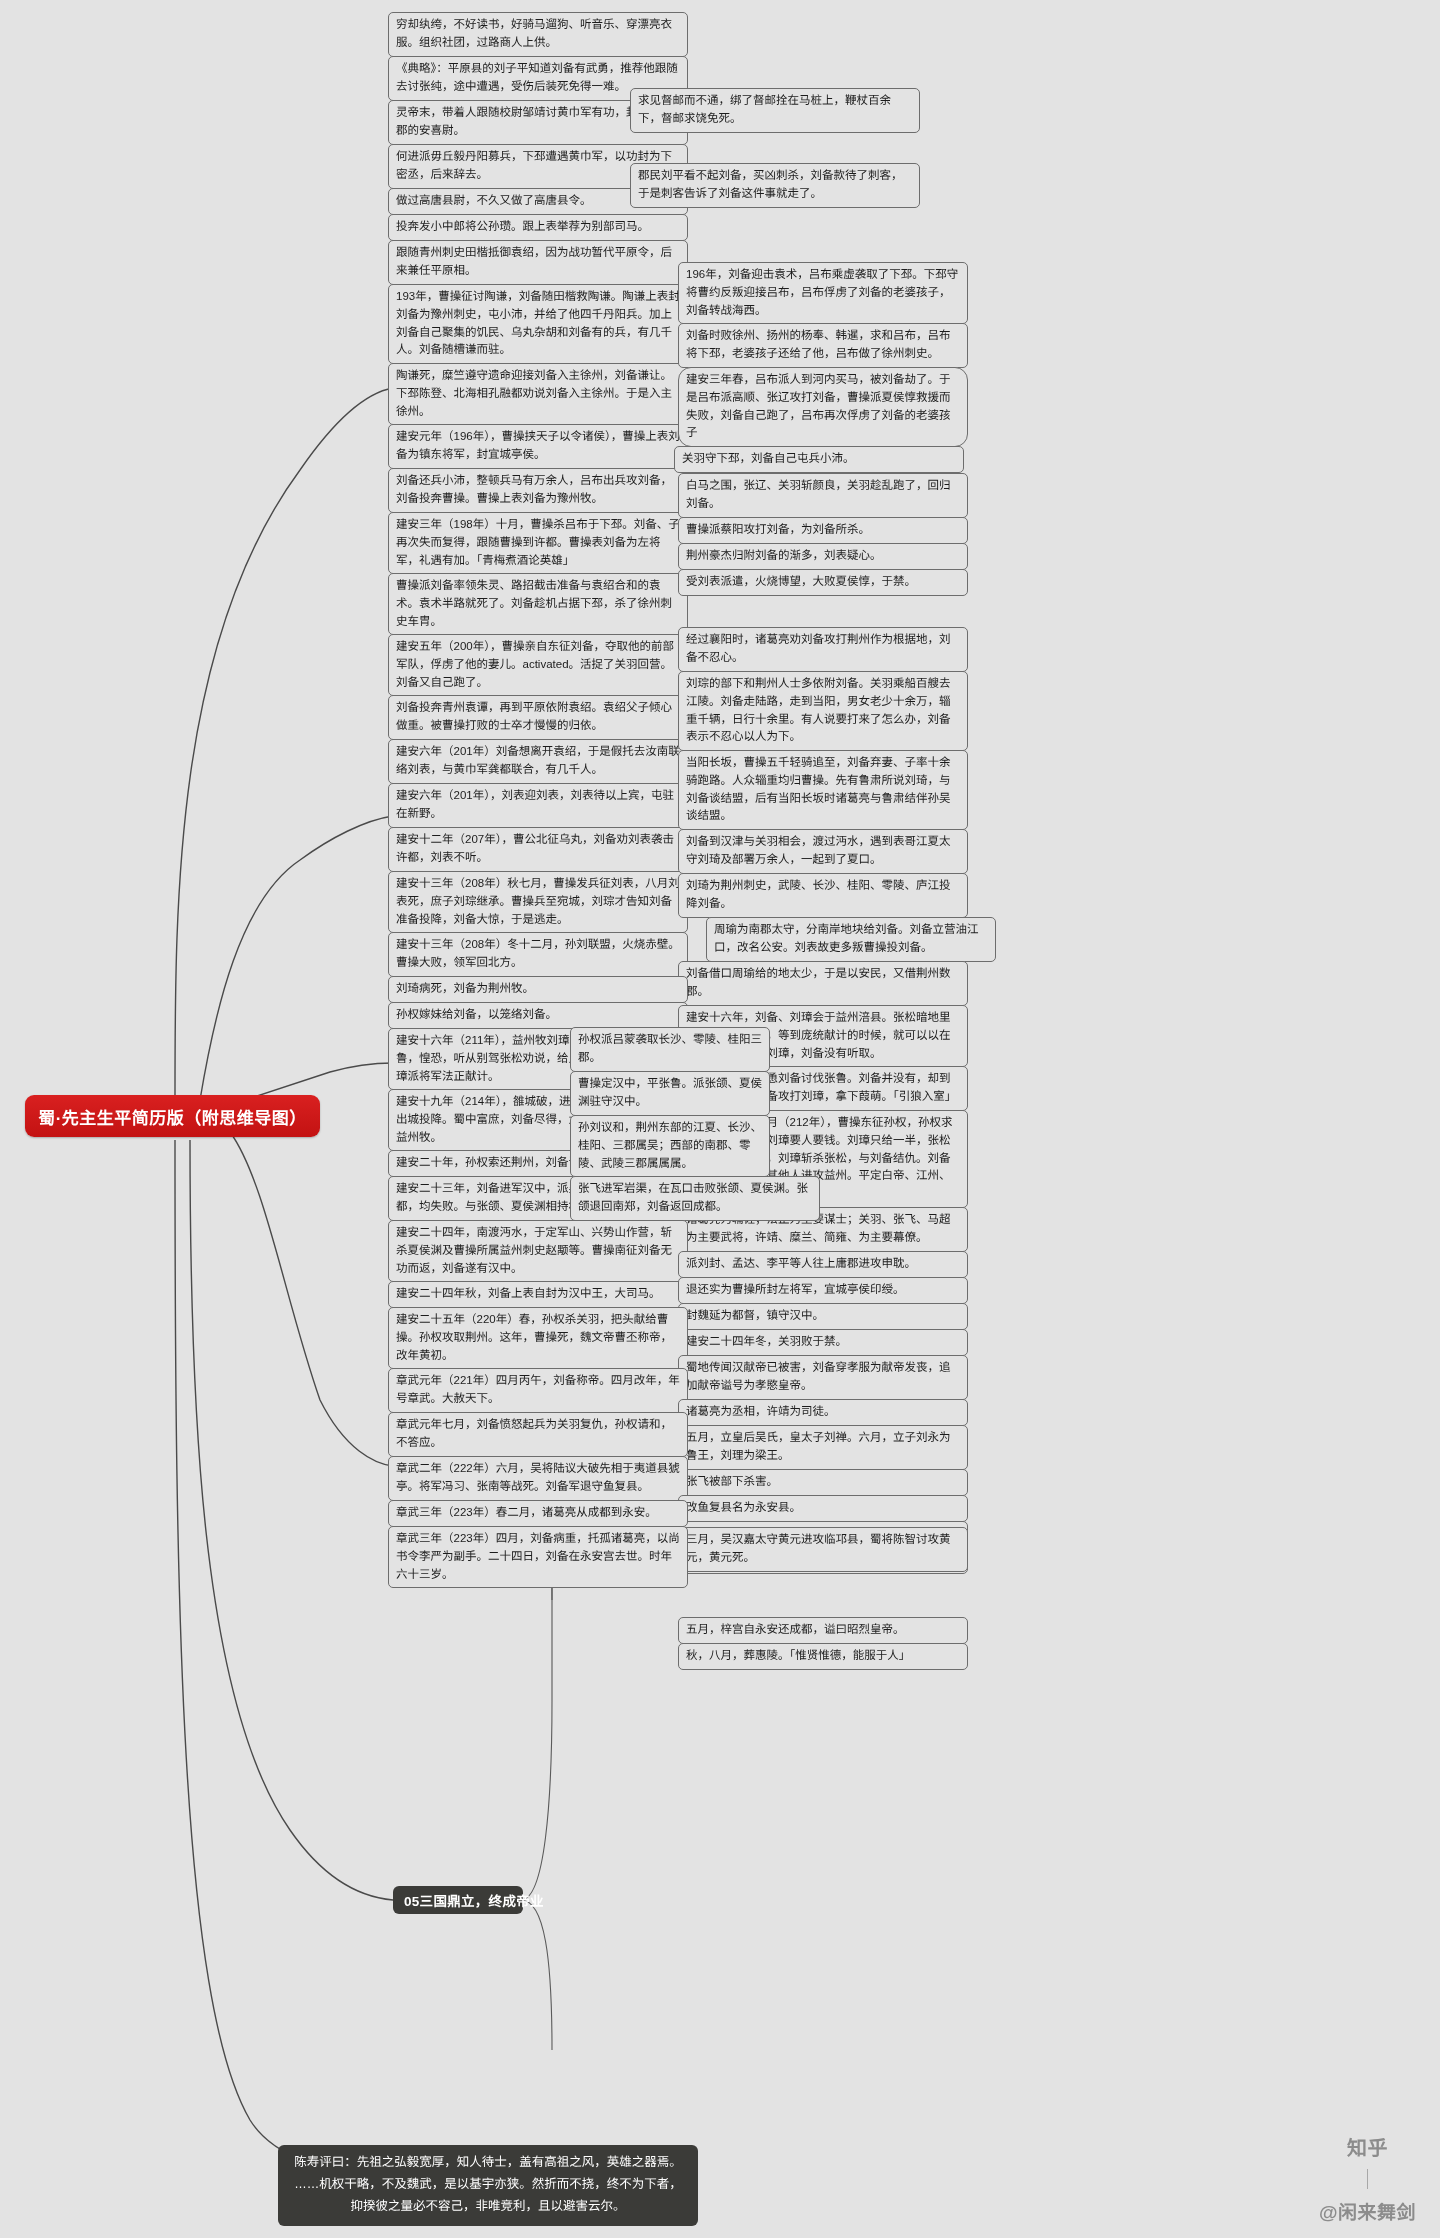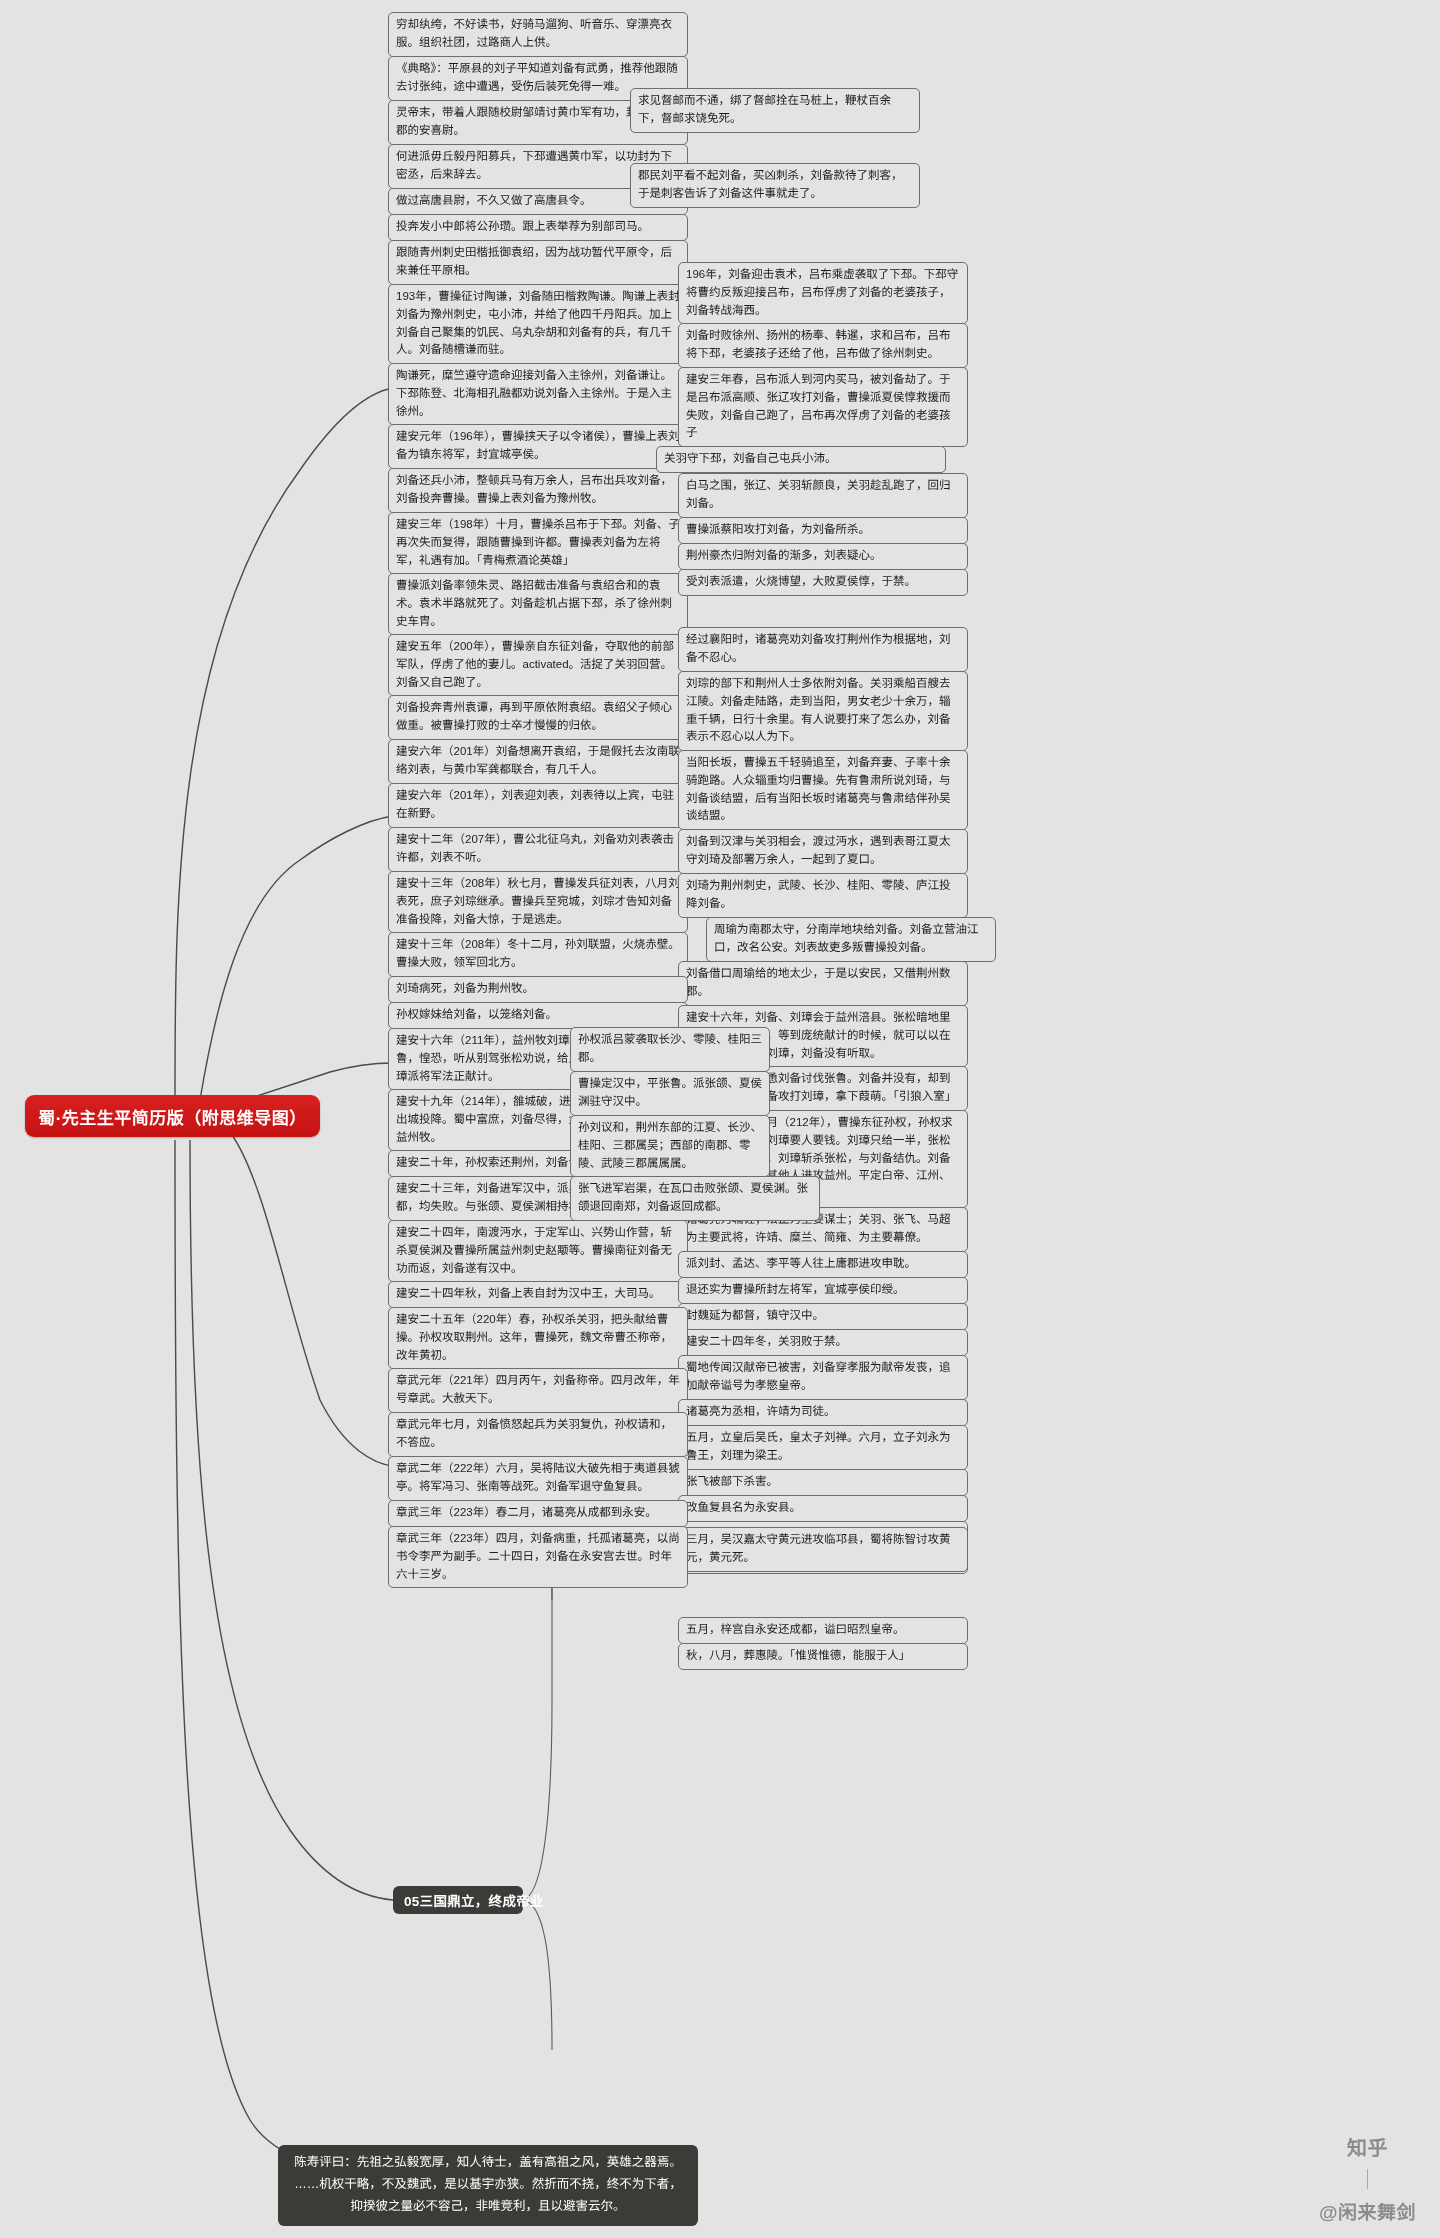--- a/index.html
+++ b/index.html
@@ -161,24 +161,24 @@
   <div class="leaf l3" style="left: 388px; top: 188px; width: 300px;"><span>做过高唐县尉，不久又做了高唐县令。</span></div>
   <div class="leaf l3" style="left: 388px; top: 214px; width: 300px;"><span>投奔发小中郎将公孙瓒。跟上表举荐为别部司马。</span></div>
   <div class="leaf l3" style="left: 388px; top: 240px; width: 300px;"><span>跟随青州刺史田楷抵御袁绍，因为战功暂代平原令，后来兼任平原相。</span></div>
   <div class="leaf l4" style="left:630px;top:163px;width:290px;"><span>郡民刘平看不起刘备，买凶刺杀，刘备款待了刺客，于是刺客告诉了刘备这件事就走了。</span></div>
   <div class="leaf l3" style="left: 388px; top: 284px; width: 300px;"><span>193年，曹操征讨陶谦，刘备随田楷救陶谦。陶谦上表封刘备为豫州刺史，屯小沛，并给了他四千丹阳兵。加上刘备自己聚集的饥民、乌丸杂胡和刘备有的兵，有几千人。刘备随槽谦而驻。</span></div>
   <div class="leaf l3" style="left: 388px; top: 363px; width: 300px;"><span>陶谦死，糜竺遵守遗命迎接刘备入主徐州，刘备谦让。下邳陈登、北海相孔融都劝说刘备入主徐州。于是入主徐州。</span></div>
   <div class="leaf l3" style="left: 388px; top: 424px; width: 300px;"><span>建安元年（196年），曹操挟天子以令诸侯），曹操上表刘备为镇东将军，封宜城亭侯。</span></div>
   <div class="leaf l4" style="left:678px;top:262px;width:290px;"><span>196年，刘备迎击袁术，吕布乘虚袭取了下邳。下邳守将曹约反叛迎接吕布，吕布俘虏了刘备的老婆孩子，刘备转战海西。</span></div>
   <div class="leaf l4" style="left: 678px; top: 323px; width: 290px;"><span>刘备时败徐州、扬州的杨奉、韩暹，求和吕布，吕布将下邳，老婆孩子还给了他，吕布做了徐州刺史。</span></div>
   <div class="leaf l3" style="left: 388px; top: 468px; width: 300px;"><span>刘备还兵小沛，整顿兵马有万余人，吕布出兵攻刘备，刘备投奔曹操。曹操上表刘备为豫州牧。</span></div>
-  <div class="leaf l4" style="left: 678px; top: 367px; width: 290px;"><span>建安三年春，吕布派人到河内买马，被刘备劫了。于是吕布派高顺、张辽攻打刘备，曹操派夏侯惇救援而失败，刘备自己跑了，吕布再次俘虏了刘备的老婆孩子</span></div>
+  <div class="leaf l4" style="left: 678px; top: 367px; width: 290px; border-radius: 13px;"><span>建安三年春，吕布派人到河内买马，被刘备劫了。于是吕布派高顺、张辽攻打刘备，曹操派夏侯惇救援而失败，刘备自己跑了，吕布再次俘虏了刘备的老婆孩子</span></div>
   <div class="leaf l3" style="left: 388px; top: 512px; width: 300px;"><span>建安三年（198年）十月，曹操杀吕布于下邳。刘备、子再次失而复得，跟随曹操到许都。曹操表刘备为左将军，礼遇有加。「青梅煮酒论英雄」</span></div>
   <div class="leaf l3" style="left: 388px; top: 573px; width: 300px;"><span>曹操派刘备率领朱灵、路招截击准备与袁绍合和的袁术。袁术半路就死了。刘备趁机占据下邳，杀了徐州刺史车胄。</span></div>
-  <div class="leaf l4" style="left: 656px; top: 446px; width: 290px;"><span>关羽守下邳，刘备自己屯兵小沛。</span></div>
+  <div class="leaf l4" style="left: 674px; top: 446px; width: 290px;"><span>关羽守下邳，刘备自己屯兵小沛。</span></div>
   <div class="leaf l3" style="left: 388px; top: 634px; width: 300px;"><span>建安五年（200年），曹操亲自东征刘备，夺取他的前部军队，俘虏了他的妻儿。activated。活捉了关羽回营。刘备又自己跑了。</span></div>
   <div class="leaf l3" style="left: 388px; top: 695px; width: 300px;"><span>刘备投奔青州袁谭，再到平原依附袁绍。袁绍父子倾心做重。被曹操打败的士卒才慢慢的归依。</span></div>
   <div class="leaf l4" style="left:678px;top:473px;width:290px;"><span>白马之围，张辽、关羽斩颜良，关羽趁乱跑了，回归刘备。</span></div>
   <div class="leaf l3" style="left: 388px; top: 739px; width: 300px;"><span>建安六年（201年）刘备想离开袁绍，于是假托去汝南联络刘表，与黄巾军龚都联合，有几千人。</span></div>
   <div class="leaf l4" style="left: 678px; top: 517px; width: 290px;"><span>曹操派蔡阳攻打刘备，为刘备所杀。</span></div>
 
   <div class="leaf l3" style="left: 388px; top: 783px; width: 300px;"><span>建安六年（201年），刘表迎刘表，刘表待以上宾，屯驻在新野。</span></div>
   <div class="leaf l4" style="left: 678px; top: 543px; width: 290px;"><span>荆州豪杰归附刘备的渐多，刘表疑心。</span></div>
   <div class="leaf l4" style="left: 678px; top: 569px; width: 290px;"><span>受刘表派遣，火烧博望，大败夏侯惇，于禁。</span></div>
   <div class="leaf l3" style="left: 388px; top: 827px; width: 300px;"><span>建安十二年（207年），曹公北征乌丸，刘备劝刘表袭击许都，刘表不听。</span></div>

